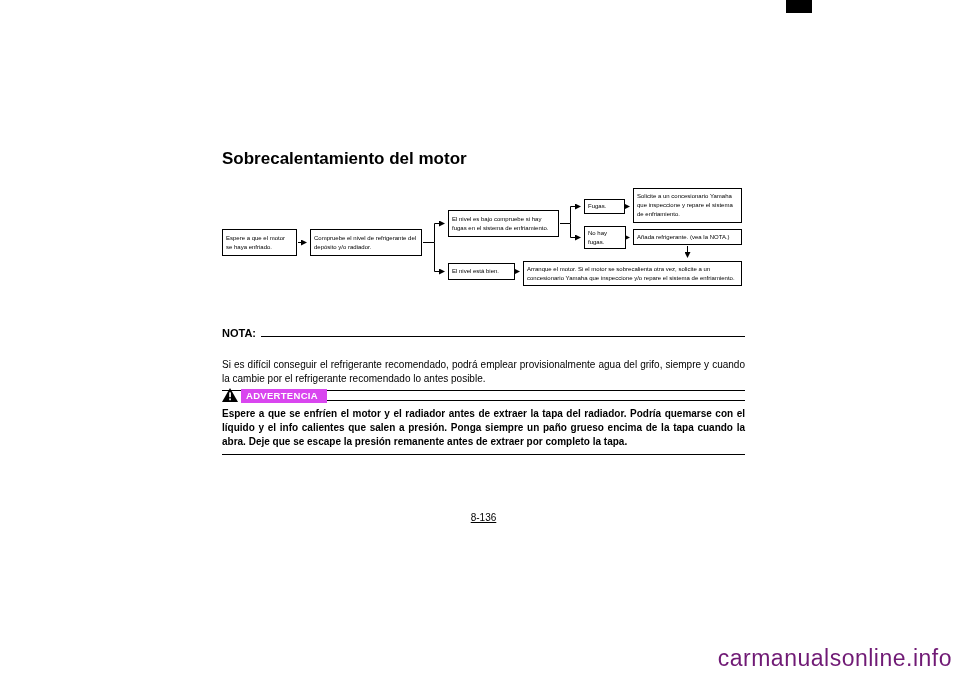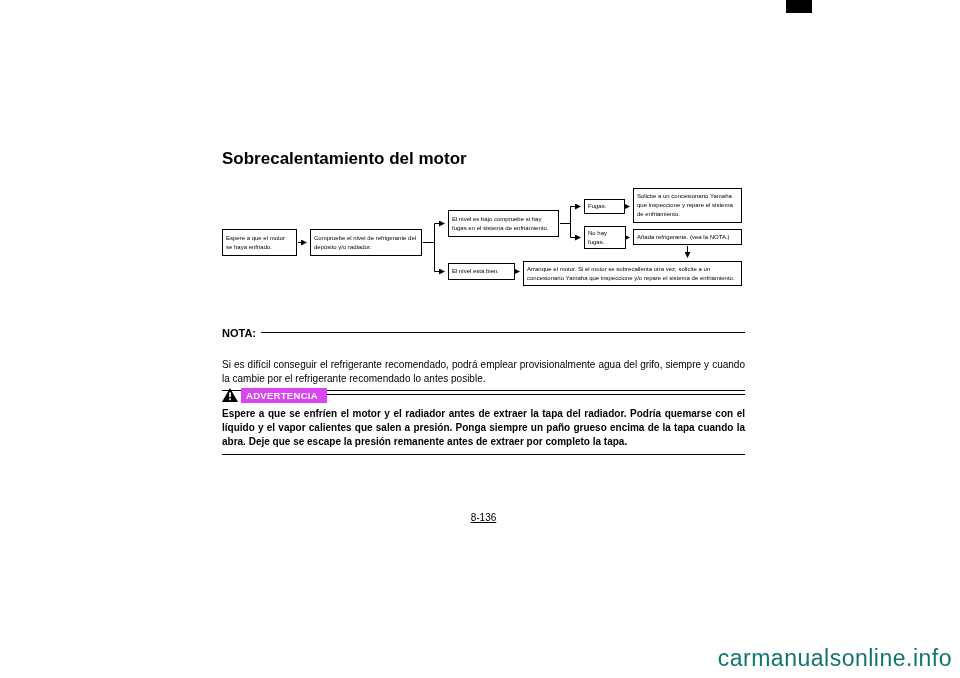--- a/index.html
+++ b/index.html
@@ -42,21 +42,21 @@
   #fc-low       { left: 448px; top: 210px; width: 111px; height: 27px; }
   #fc-ok        { left: 448px; top: 263px; width: 67px;  height: 17px; }
   #fc-leaks     { left: 584px; top: 199px; width: 41px;  height: 15px; }
   #fc-noleaks   { left: 584px; top: 226px; width: 42px;  height: 23px; }
   #fc-dealer    { left: 633px; top: 188px; width: 109px; height: 35px; }
   #fc-add       { left: 633px; top: 229px; width: 109px; height: 16px; }
   #fc-restart   { left: 523px; top: 261px; width: 219px; height: 25px; }
 
   
   .section { position: absolute; left: 222px; width: 523px; }
-  .rule-row { display: flex; align-items: center; }
+  .rule-row { display: flex; align-items: flex-end; }
   .rule-fill { flex: 1; border-bottom: 1px solid #000; margin-bottom: 2px; }
   .rule-full { border-bottom: 1px solid #000; height: 0; }
 
   .note-sec { top: 327px; }
   .note-label { font-weight: bold; font-size: 11px; padding-right: 5px; white-space: nowrap; }
   .note-text {
     font-size: 10px; line-height: 1.42; text-align: justify; margin-top: 19px;
   }
   .note-sec .rule-full { margin-top: 4px; }
 
@@ -74,21 +74,21 @@
   }
   .warn-sec .rule-full { margin-top: 4px; }
 
   .page-number {
     position: absolute; left: 222px; top: 512px; width: 523px;
     text-align: center; font-size: 10px; text-decoration: underline;
   }
 
   .watermark {
     position: absolute; right: 8px; bottom: 6px;
-    font-size: 23px; color: #0f766e; letter-spacing: 0.5px;
+    font-size: 23px; color: #701a75; letter-spacing: 0.5px;
   }
 </style>
 </head>
 <body>
 
 <div class="page">
 
   <div class="top-tab"></div>
 
   <h1 class="title">Sobrecalentamiento del motor</h1>
@@ -143,21 +143,21 @@
       <span class="warn-icon">
         <svg width="16" height="14" viewBox="0 0 16 14">
           <path d="M8 0 L16 14 H0 Z" fill="#000"></path>
           <rect x="7.2" y="4.4" width="1.7" height="4.8" fill="#fff"></rect>
           <rect x="7.2" y="10.4" width="1.7" height="1.8" fill="#fff"></rect>
         </svg>
       </span>
       <span class="warn-label">ADVERTENCIA</span>
       <span class="rule-fill"></span>
     </div>
-    <p class="warn-text">Espere a que se enfríen el motor y el radiador antes de extraer la tapa del radiador. Podría quemarse con el líquido y el vapor calientes que salen a presión. Ponga siempre un paño grueso encima de la tapa cuando la abra. Deje que se escape la presión remanente antes de extraer por completo la tapa.</p>
+    <p class="warn-text">Espere a que se enfríen el motor y el radiador antes de extraer la tapa del radiador. Podría quemarse con el líquido y el info calientes que salen a presión. Ponga siempre un paño grueso encima de la tapa cuando la abra. Deje que se escape la presión remanente antes de extraer por completo la tapa.</p>
     <div class="rule-full"></div>
   </div>
 
   <div class="page-number">8-136</div>
 
   <div class="watermark">carmanualsonline.info</div>
 
 </div>
 
 </body></html>

